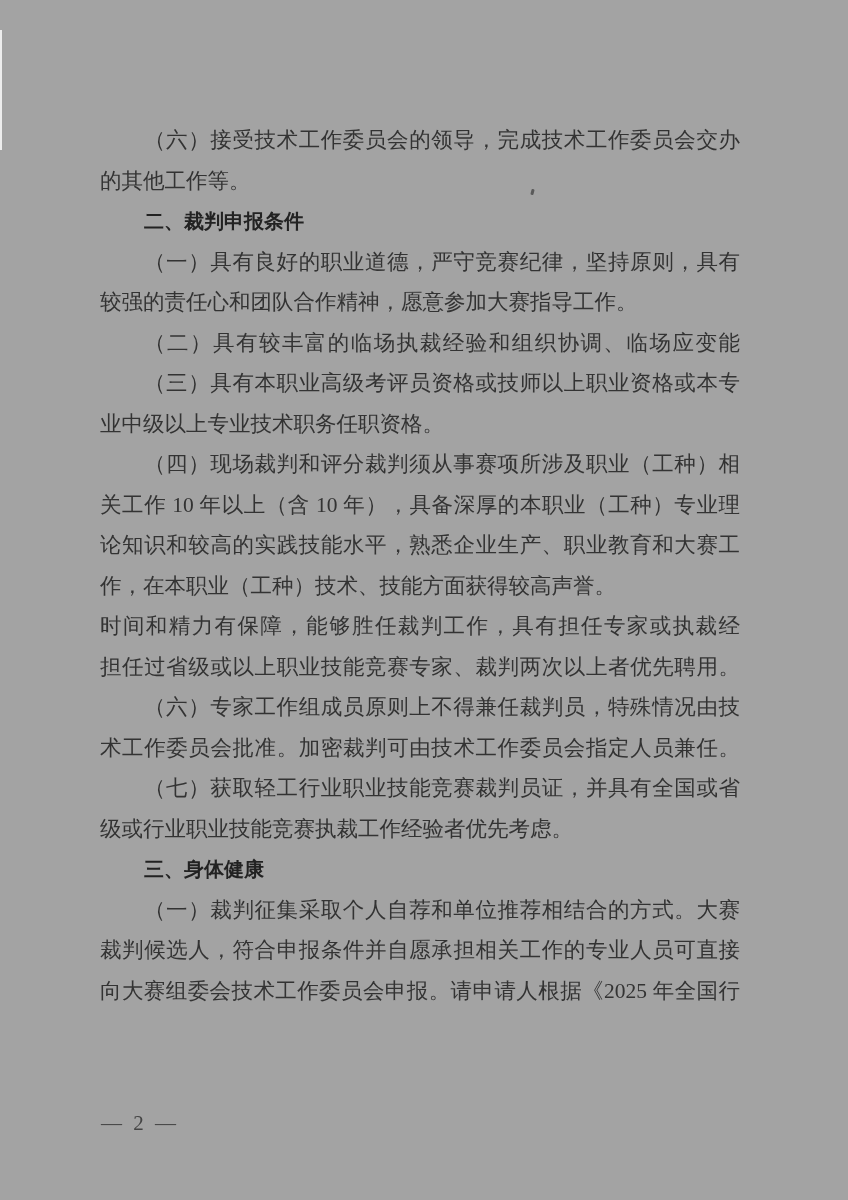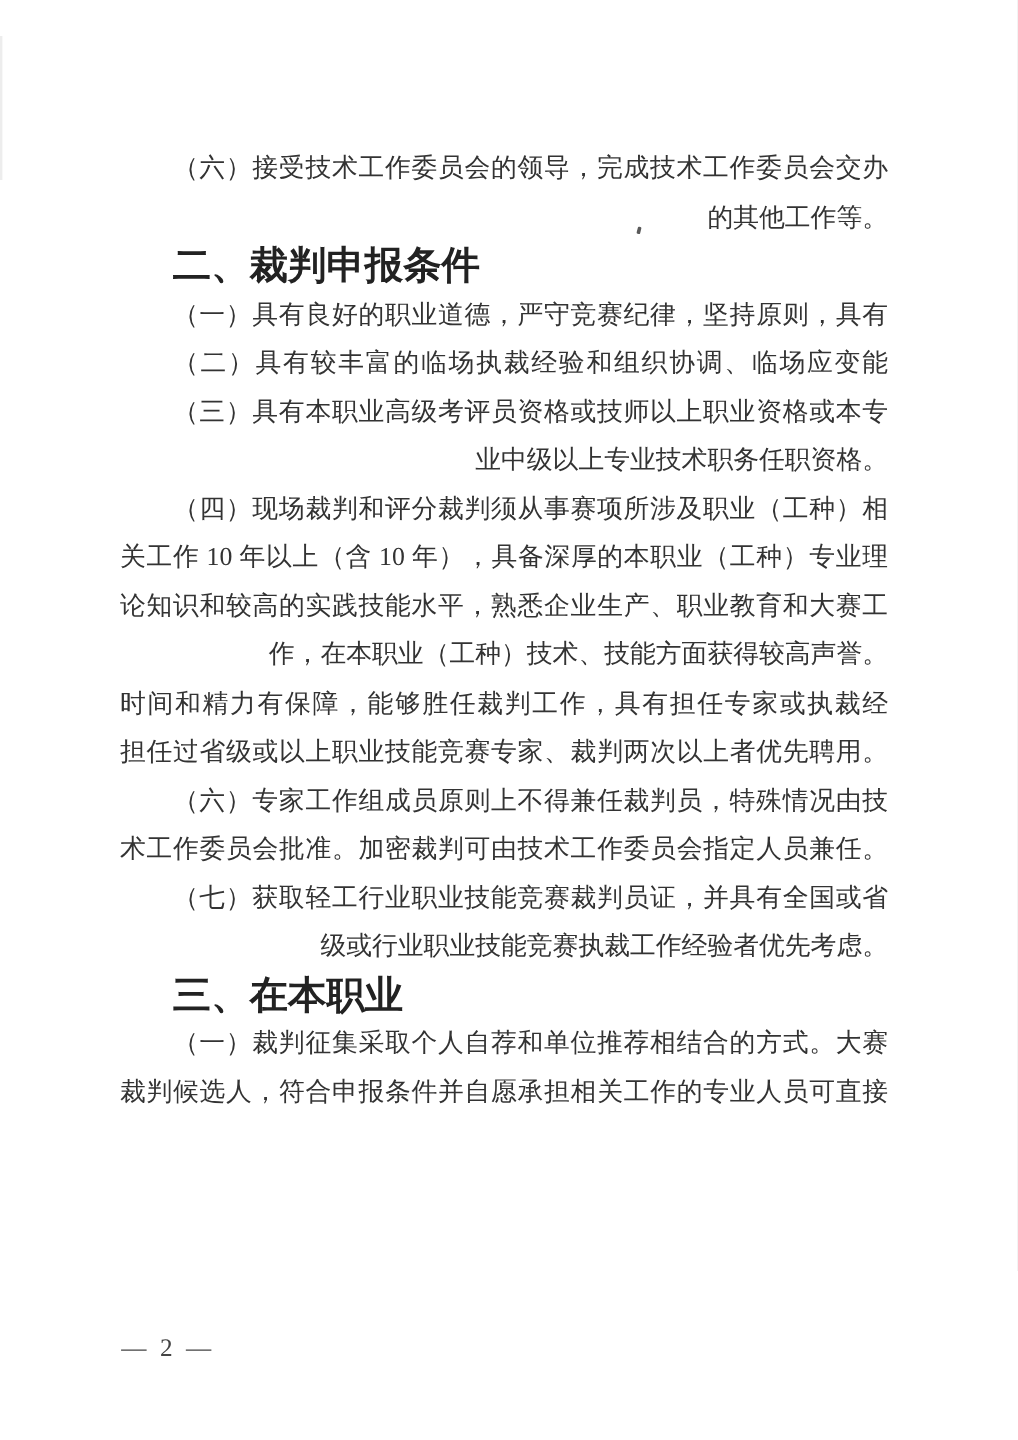--- a/index.html
+++ b/index.html
@@ -4,21 +4,21 @@
 <style>
   html, body {
     margin: 0;
     padding: 0;
     background: #e8e8e8;
   }
   .page {
     position: relative;
     width: 848px;
     height: 1200px;
-    background: #ffffff;
+    background: #a3a3a3;
     overflow: hidden;
     font-family: "Liberation Serif", serif;
   }
   
   .scan-edge {
     position: absolute;
     left: 0;
     top: 30px;
     width: 2px;
     height: 120px;
@@ -30,33 +30,32 @@
     top: 120px;
     width: 640px;
   }
   .line {
     font-size: 21.5px;
     line-height: 40.5px;
     height: 40.5px;
     color: #333333;
     overflow: hidden;
     white-space: normal;
-    text-align: right;
   }
   .line.full {
     text-align: justify;
     text-align-last: justify;
   }
   .line.indent {
     text-indent: 44px;
   }
   .line.heading {
     font-family: "Liberation Sans", sans-serif;
     font-weight: bold;
-    font-size: 32px;
+    font-size: 20px;
     color: #222222;
     text-align: left;
     text-align-last: left;
   }
   .page-number {
     position: absolute;
     left: 101px;
     top: 1106px;
     font-size: 21px;
     line-height: 34px;
@@ -79,34 +78,36 @@
 <body>
 
 <div class="page">
   <div class="scan-edge"></div>
 
   <div class="content">
       <div class="line indent full">（六）接受技术工作委员会的领导，完成技术工作委员会交办</div>
       <div class="line">的其他工作等。</div>
       <div class="line heading indent">二、裁判申报条件</div>
       <div class="line indent full">（一）具有良好的职业道德，严守竞赛纪律，坚持原则，具有</div>
+      <div class="line">较强的责任心和团队合作精神，愿意参加大赛指导工作。</div>
       <div class="line indent full">（二）具有较丰富的临场执裁经验和组织协调、临场应变能力。</div>
       <div class="line indent full">（三）具有本职业高级考评员资格或技师以上职业资格或本专</div>
       <div class="line">业中级以上专业技术职务任职资格。</div>
       <div class="line indent full">（四）现场裁判和评分裁判须从事赛项所涉及职业（工种）相</div>
       <div class="line full">关工作 10 年以上（含 10 年），具备深厚的本职业（工种）专业理</div>
       <div class="line full">论知识和较高的实践技能水平，熟悉企业生产、职业教育和大赛工</div>
       <div class="line">作，在本职业（工种）技术、技能方面获得较高声誉。</div>
       <div class="line full">时间和精力有保障，能够胜任裁判工作，具有担任专家或执裁经历。</div>
       <div class="line full">担任过省级或以上职业技能竞赛专家、裁判两次以上者优先聘用。</div>
       <div class="line indent full">（六）专家工作组成员原则上不得兼任裁判员，特殊情况由技</div>
       <div class="line full">术工作委员会批准。加密裁判可由技术工作委员会指定人员兼任。</div>
       <div class="line indent full">（七）获取轻工行业职业技能竞赛裁判员证，并具有全国或省</div>
       <div class="line">级或行业职业技能竞赛执裁工作经验者优先考虑。</div>
-      <div class="line heading indent">三、在本职业</div>
+      <div class="line heading indent">三、身体健康</div>
       <div class="line indent full">（一）裁判征集采取个人自荐和单位推荐相结合的方式。大赛</div>
       <div class="line full">裁判候选人，符合申报条件并自愿承担相关工作的专业人员可直接</div>
+      <div class="line full">向大赛组委会技术工作委员会申报。请申请人根据《2025 年全国行</div>
     </div>
 
   <div class="speck"></div>
 
   <div class="page-number">— 2 —</div>
 </div>
 
 </body></html>

